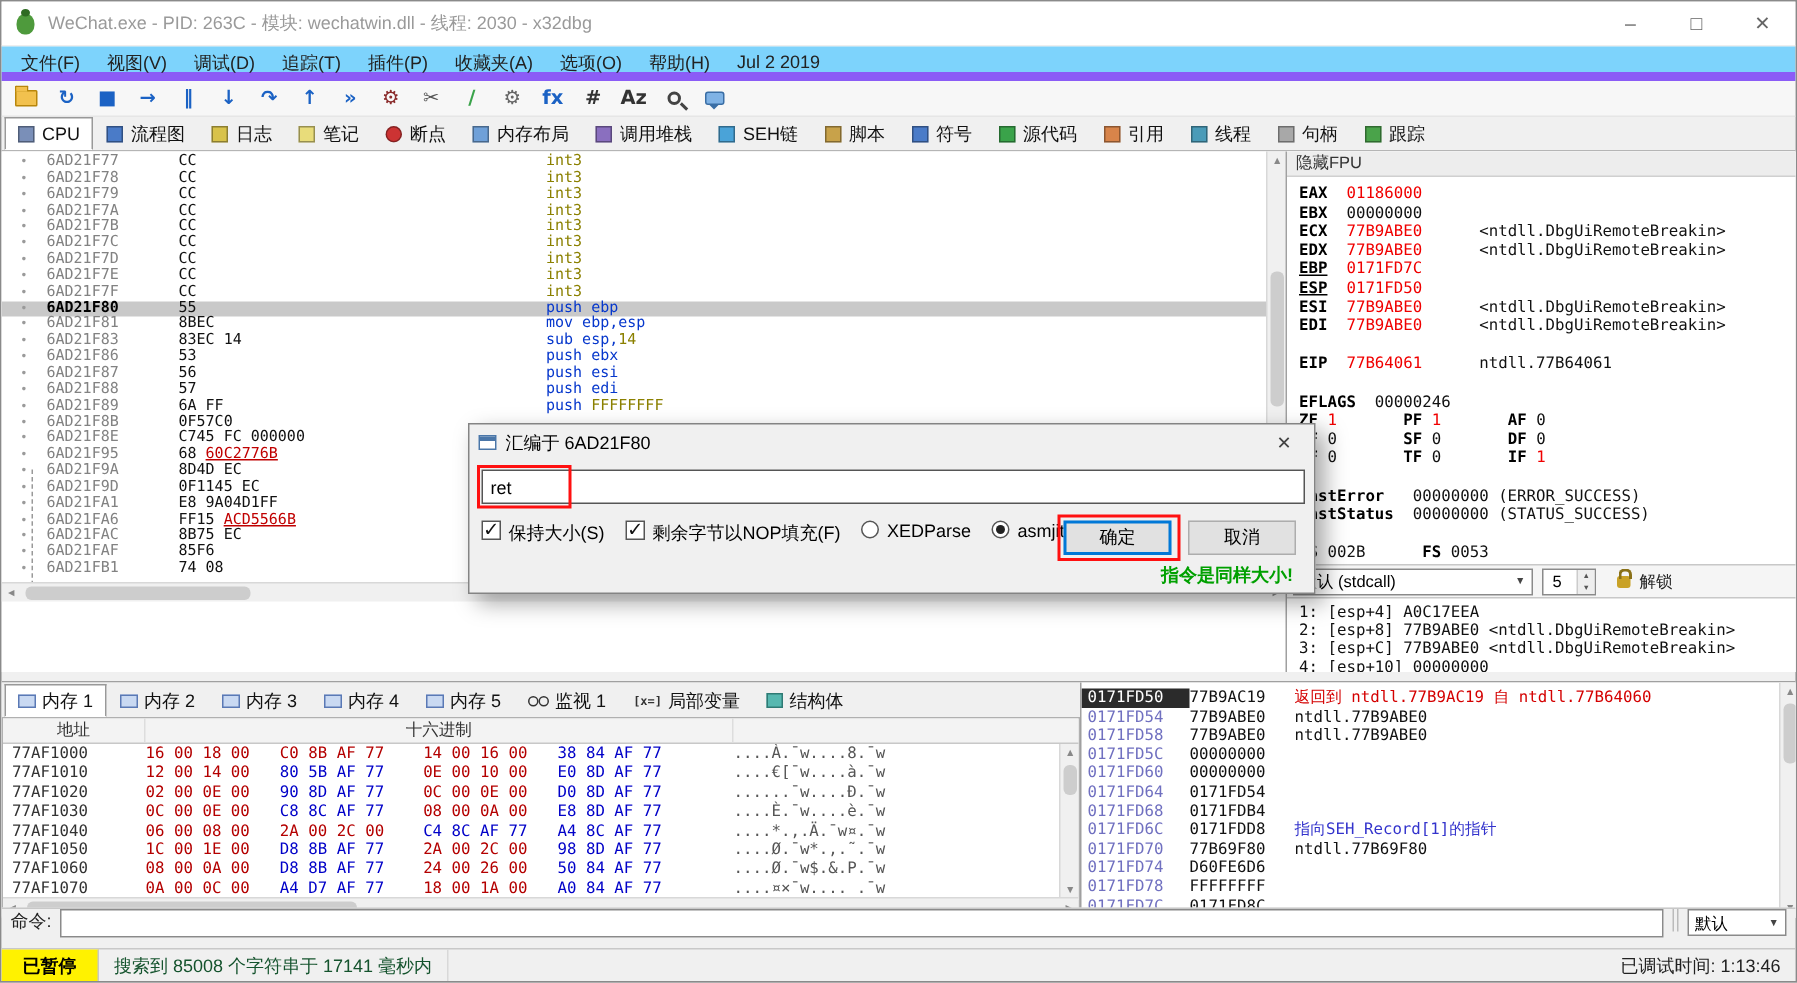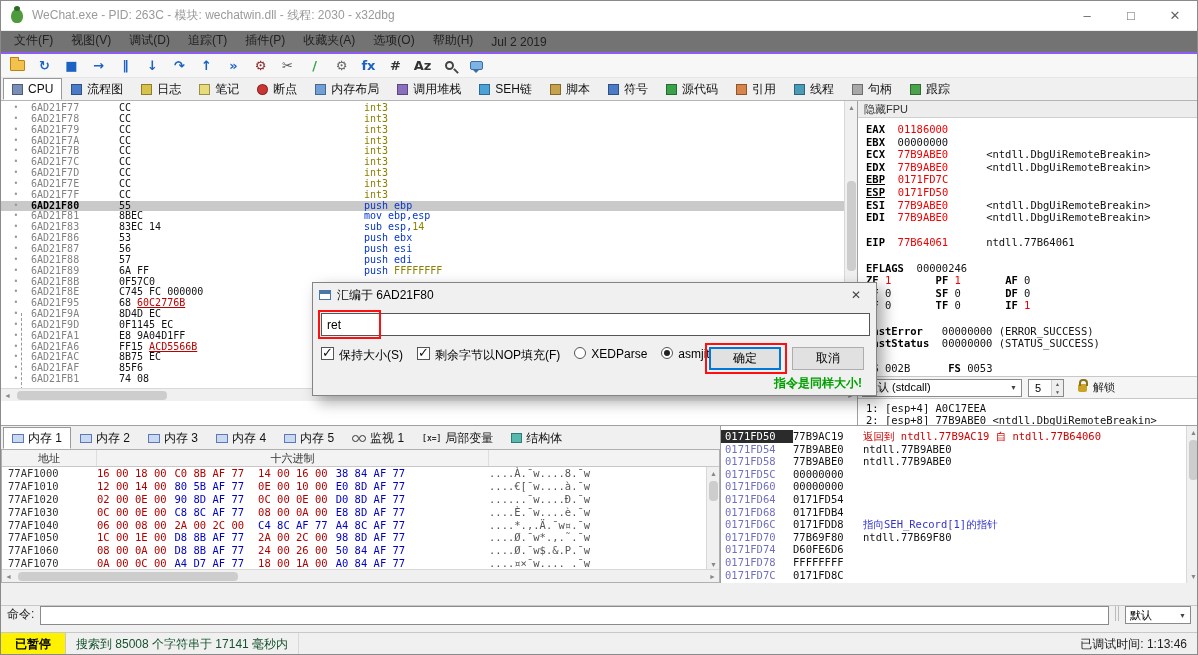--- a/index.html
+++ b/index.html
@@ -12,21 +12,21 @@
 
 
 .titlebar{position:absolute;left:0;top:0;width:100%;height:30px;background:#FFF;display:flex;align-items:center;padding-left:10px;border-bottom:1px solid #EEE}
 .bug{width:12px;height:14px;background:#4E9A3C;border-radius:50% 50% 45% 45%;position:relative;margin-right:9px;flex:none}
 .bug::before{content:'';position:absolute;left:3px;top:-3px;width:6px;height:5px;background:#2E6B22;border-radius:50%}
 .title{font-size:12px;color:#9A9A9A;white-space:nowrap}
 .wbtns{margin-left:auto;display:flex}
 .wbtn{width:44px;height:30px;display:flex;align-items:center;justify-content:center;font-size:13px;color:#666}
 
 
-.menubar{position:absolute;top:30px;height:23px;width:100%;background:#737373;display:flex;align-items:flex-end;padding-left:4px;border-bottom:2px solid #8b5cf6}
+.menubar{position:absolute;top:30px;height:23px;width:100%;background:#7dd3fc;display:flex;align-items:flex-start;padding-left:4px;border-bottom:6px solid #8b5cf6}
 .menu-item{font-size:12px;color:#222;padding:3px 9px;white-space:nowrap}
 
 
 .toolbar{position:absolute;top:53px;height:24px;width:100%;background:#F7F7F7;display:flex;align-items:center;padding-left:4px;gap:2px;border-bottom:1px solid #E6E6E6}
 .tbtn{width:25px;height:22px;display:flex;align-items:center;justify-content:center}
 .tic{font-size:13px;font-weight:bold;line-height:1;font-family:"DejaVu Sans",sans-serif}
 .ic-folder{width:15px;height:11px;background:#F2C14E;border:1px solid #B8860B;border-radius:1px;position:relative}
 .ic-folder::before{content:'';position:absolute;left:-1px;top:-4px;width:7px;height:3px;background:#F2C14E;border:1px solid #B8860B;border-bottom:none;border-radius:1px 1px 0 0}
 .ic-search{width:9px;height:9px;border:2px solid #444;border-radius:50%;position:relative}
 .ic-search::after{content:'';position:absolute;left:6px;top:7px;width:6px;height:2px;background:#444;transform:rotate(45deg)}
@@ -84,41 +84,41 @@
 .spin{display:inline-flex;align-items:center;background:#FFF;border:1px solid #8A8A8A;font-size:11px;height:18px;padding-left:6px;width:36px;justify-content:space-between}
 .spinarr{display:flex;flex-direction:column;width:12px;border-left:1px solid #CCC}
 .spinarr i{font-style:normal;font-size:5px;line-height:8px;text-align:center;color:#555;background:#EEE}
 .lock{width:9px;height:8px;background:#C9A227;border-radius:2px;position:relative;margin-left:8px;flex:none}
 .lock::before{content:'';position:absolute;left:1px;top:-5px;width:5px;height:5px;border:2px solid #8A7118;border-bottom:none;border-radius:4px 4px 0 0}
 .locklabel{font-size:11px;color:#222}
 .args{position:absolute;top:297px;left:0;right:0;bottom:0;padding:3px 0 0 8px;font-family:"DejaVu Sans Mono",monospace;font-size:10.5px;background:#FFF;border-top:1px solid #C8C8C8;overflow:hidden}
 .argline{height:12.2px;line-height:12.2px;color:#111;white-space:pre}
 
 
-.bottom{position:absolute;top:424px;left:0;width:1198px;height:157px;border-top:1px solid #A0A0A0;background:#F0F0F0}
+.bottom{position:absolute;top:453px;left:0;width:1198px;height:157px;border-top:1px solid #A0A0A0;background:#F0F0F0}
 .bleft{position:absolute;left:0;top:0;width:719px;height:157px}
 .memtabs{height:23px;display:flex;align-items:flex-end;padding-left:2px;background:#F0F0F0}
 .mtab{display:flex;align-items:center;gap:4px;padding:3px 8px;font-size:12px;height:22px;border:1px solid transparent;white-space:nowrap}
 .mtab.active{background:#FFF;border:1px solid #999;border-bottom-color:#FFF}
 .mic-mem{width:12px;height:9px;background:#C9D9F2;border:1px solid #5A79B5;flex:none}
 .mic-watch{width:14px;height:7px;position:relative;flex:none}
 .mic-watch::before,.mic-watch::after{content:'';position:absolute;width:5px;height:5px;border:1px solid #333;border-radius:50%;top:0;left:0}
 .mic-watch::after{left:7px}
 .mic-locals{font-size:8px;font-weight:bold;color:#333;font-family:"DejaVu Sans Mono",monospace}
 .mic-struct{width:11px;height:10px;background:#57B8B0;border:1px solid #2F7A74;flex:none}
 .dump{position:absolute;left:0;top:23px;width:719px;height:134px;background:#FFF;border:1px solid #B0B0B0}
 .dumphead{height:17px;background:#F3F3F3;border-bottom:1px solid #C8C8C8;font-size:11px;color:#333;display:flex;line-height:16px}
 .h-addr{width:95px;text-align:center;border-right:1px solid #DDD}
 .h-hex{width:392px;text-align:center;border-right:1px solid #DDD}
 .h-ascii{flex:1;text-align:center}
 .dumprows{position:absolute;top:17px;left:0;width:704px;bottom:13px;overflow:hidden;font-family:"DejaVu Sans Mono",monospace;font-size:10.5px;white-space:pre}
 .dmrow{height:12.9px;line-height:12.9px;display:flex}
 .dmaddr{width:95px;padding-left:6px;color:#333;flex:none}
 .dmhex{width:392px;flex:none;display:flex}
-.grp{margin-right:8px}
+.grp{margin-right:20px}
 .grp.gap{margin-left:6px}
 .dmascii{flex:1;color:#555}
 .dumpvs{left:704px;top:17px;height:104px}
 .dumphs{left:0;bottom:0;width:717px}
 .bright{position:absolute;left:719px;top:0;width:479px;height:157px;background:#FFF;border-left:1px solid #A0A0A0;overflow:hidden}
 .strows{position:absolute;left:0;top:4px;right:13px;font-family:"DejaVu Sans Mono",monospace;font-size:10.5px;white-space:pre}
 .strow{height:12.6px;line-height:12.6px;display:flex}
 .staddr{width:72px;padding-left:4px;color:#7070C0;flex:none}
 .staddr.sel{background:#2B2B2B;color:#FFF}
 .stval{width:70px;flex:none;color:#111}

